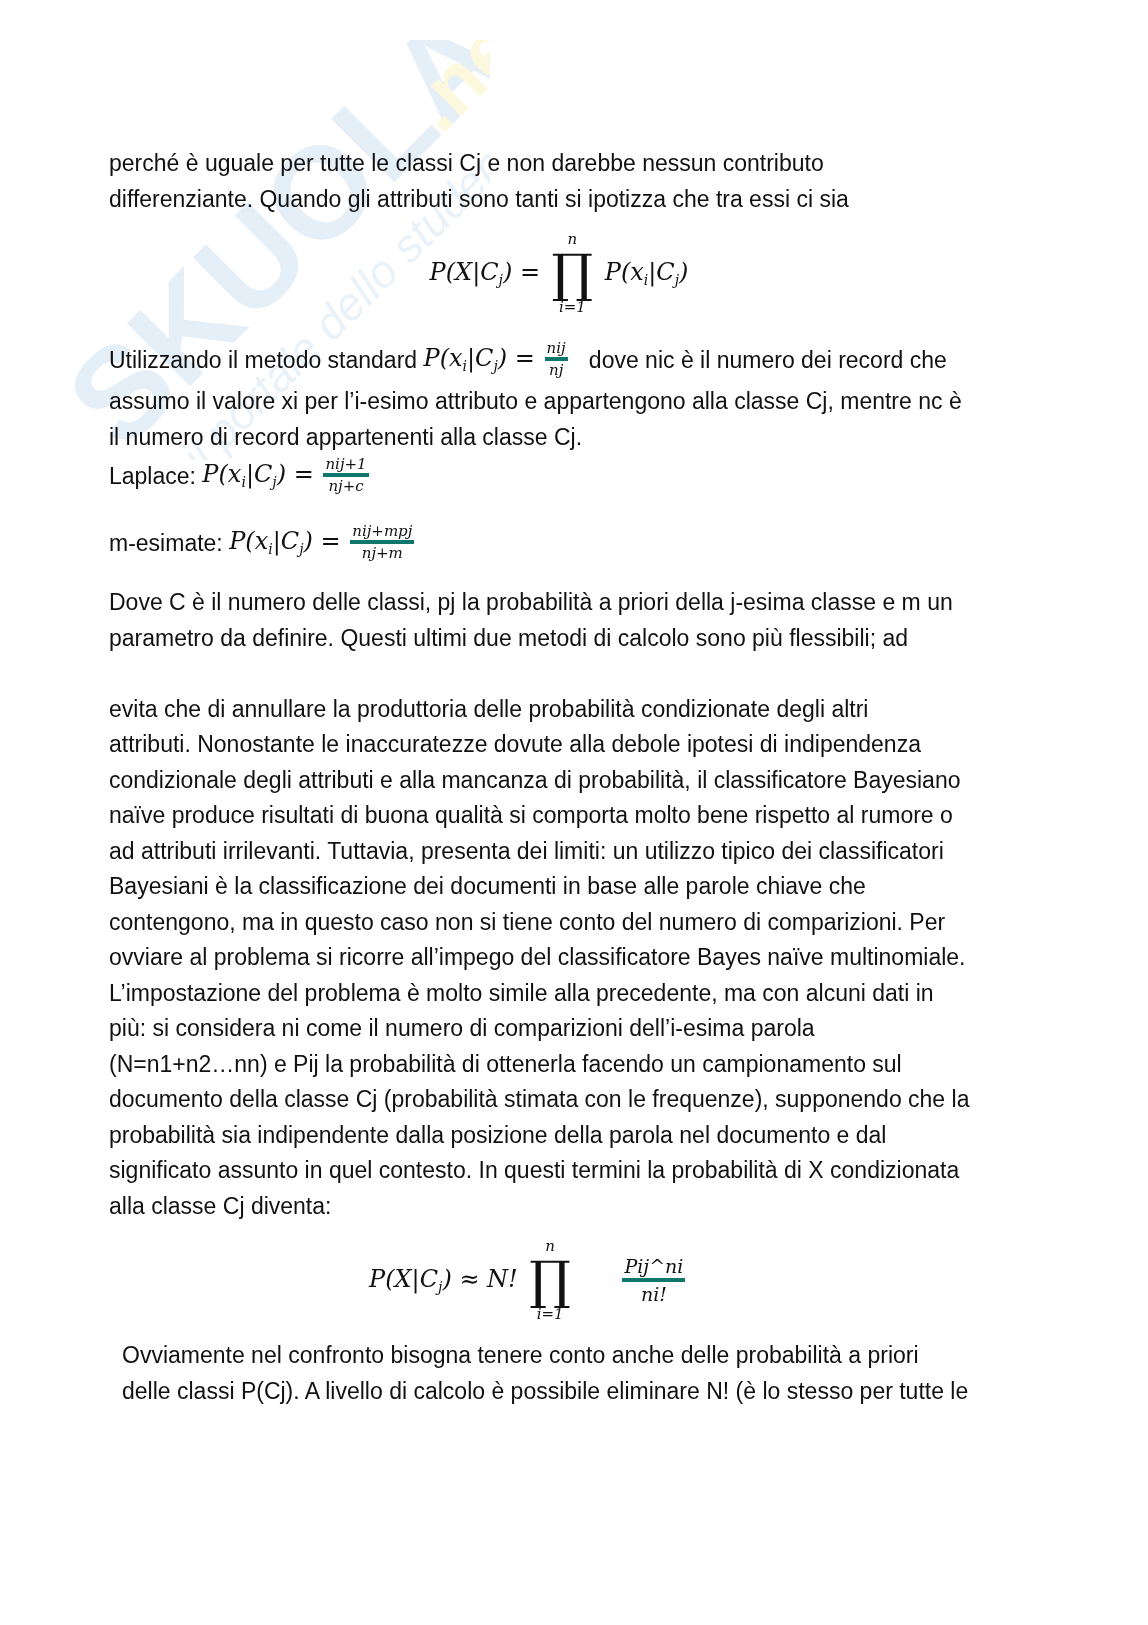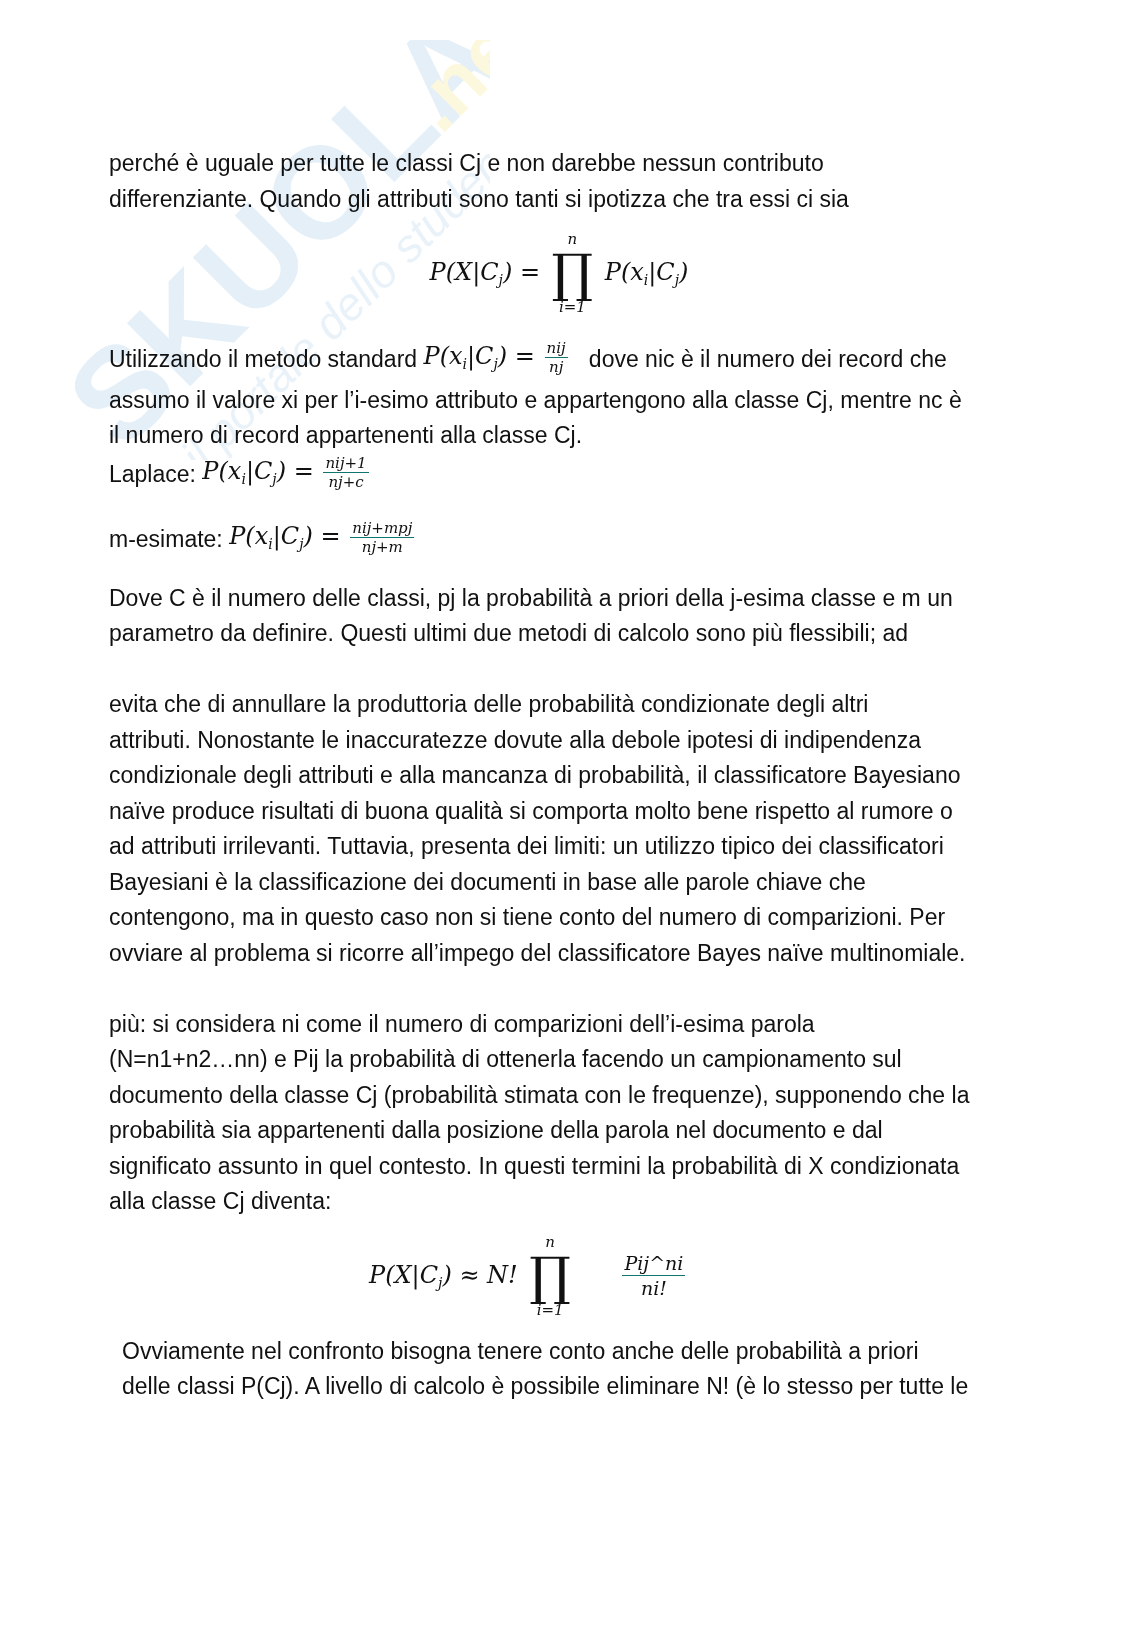--- a/index.html
+++ b/index.html
@@ -4,21 +4,21 @@
 <style>
   html, body { margin:0; padding:0; }
   body { width:1148px; height:1625px; background:#ffffff; position:relative; overflow:hidden;
          font-family:"Liberation Sans", sans-serif; color:#111; }
   .watermark { position:absolute; left:10px; top:40px; width:480px; height:420px; pointer-events:none; }
   .page { position:absolute; left:109px; top:146px; width:930px; font-size:23px; line-height:35.5px; }
   .p { margin:0; }
   .math { font-family:"DejaVu Serif", serif; font-style:italic; }
   .eq-block { position:relative; height:100px; }
   .frac { display:inline-flex; flex-direction:column; align-items:center; vertical-align:middle; font-size:15px; line-height:18px; margin:0 2px; }
-  .frac .num { border-bottom:1px solid #0f766e; padding:0 2px; }
+  .frac .num { border-bottom:4px solid #0f766e; padding:0 2px; }
   .frac .den { padding:0 2px;text-align:right; }
   .inline-eq { display:inline-block; vertical-align:middle; font-size:24px; }
   .sub { font-size:14px; vertical-align:-5px; }
   .prod { display:inline-flex; flex-direction:column; align-items:center; vertical-align:middle; margin:0 4px; }
   .prod .lim { font-size:15px; line-height:16px; font-style:italic; font-family:"DejaVu Serif", serif; }
   .prod .sym { font-size:52px; line-height:52px; font-style:normal; font-family:"DejaVu Serif", serif; }
 </style>
 </head>
 <body>
 
@@ -89,25 +89,25 @@
     <span>parametro da definire. Questi ultimi due metodi di calcolo sono più flessibili; ad</span><br>
     <br>
     <span>evita che di annullare la produttoria delle probabilità condizionate degli altri</span><br>
     <span>attributi. Nonostante le inaccuratezze dovute alla debole ipotesi di indipendenza</span><br>
     <span>condizionale degli attributi e alla mancanza di probabilità, il classificatore Bayesiano</span><br>
     <span>naïve produce risultati di buona qualità si comporta molto bene rispetto al rumore o</span><br>
     <span>ad attributi irrilevanti. Tuttavia, presenta dei limiti: un utilizzo tipico dei classificatori</span><br>
     <span>Bayesiani è la classificazione dei documenti in base alle parole chiave che</span><br>
     <span>contengono, ma in questo caso non si tiene conto del numero di comparizioni. Per</span><br>
     <span>ovviare al problema si ricorre all’impego del classificatore Bayes naïve multinomiale.</span><br>
-    <br>
+    <span>L’impostazione del problema è molto simile alla precedente, ma con alcuni dati in</span><br>
     <span>più: si considera ni come il numero di comparizioni dell’i-esima parola</span><br>
     <span>(N=n1+n2…nn) e Pij la probabilità di ottenerla facendo un campionamento sul</span><br>
     <span>documento della classe Cj (probabilità stimata con le frequenze), supponendo che la</span><br>
-    <span>probabilità sia appartenenti dalla posizione della parola nel documento e dal</span><br>
+    <span>probabilità sia indipendente dalla posizione della parola nel documento e dal</span><br>
     <span>significato assunto in quel contesto. In questi termini la probabilità di X condizionata</span><br>
     <span>alla classe Cj diventa:</span>
   </p>
 
   <div class="eq-block" style="height:110px;margin-left:260px;">
     <span class="math inline-eq" style="margin-top:14px;">
       <span>P(X|C</span><span class="sub">j</span><span>) ≈ N!</span>
       <span class="prod">
           <span class="lim">n</span>
           <span class="sym">∏</span>

